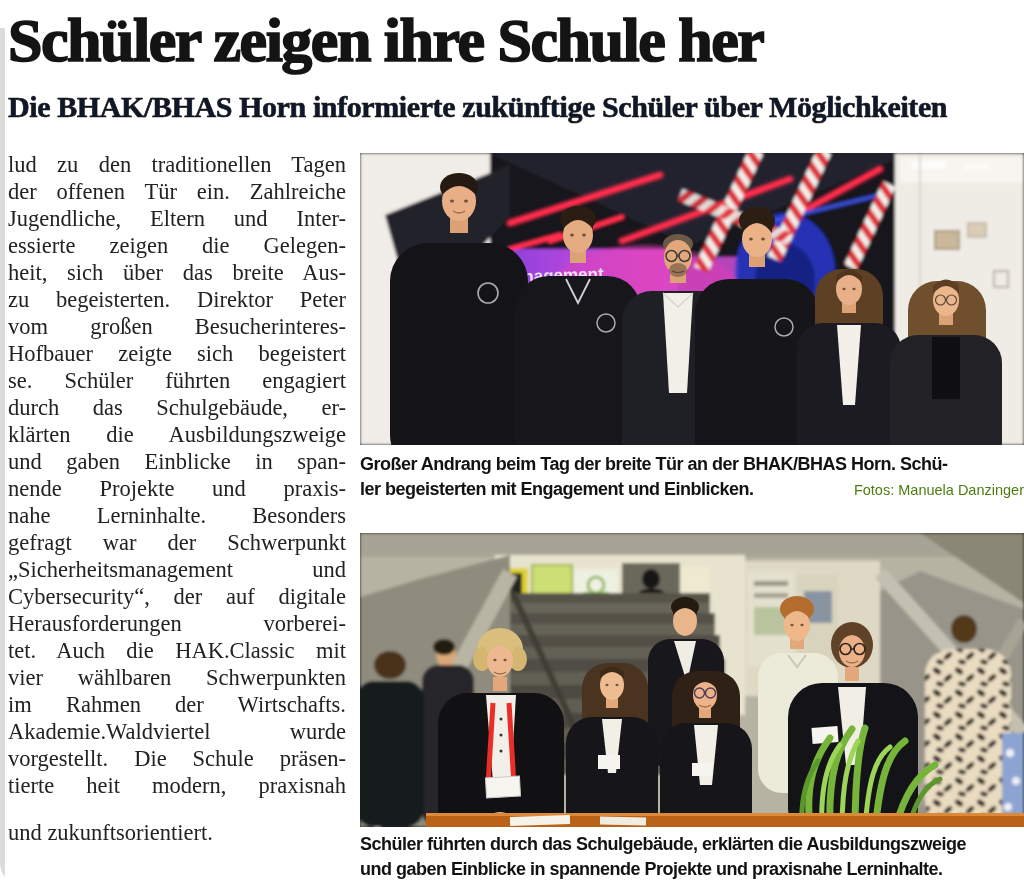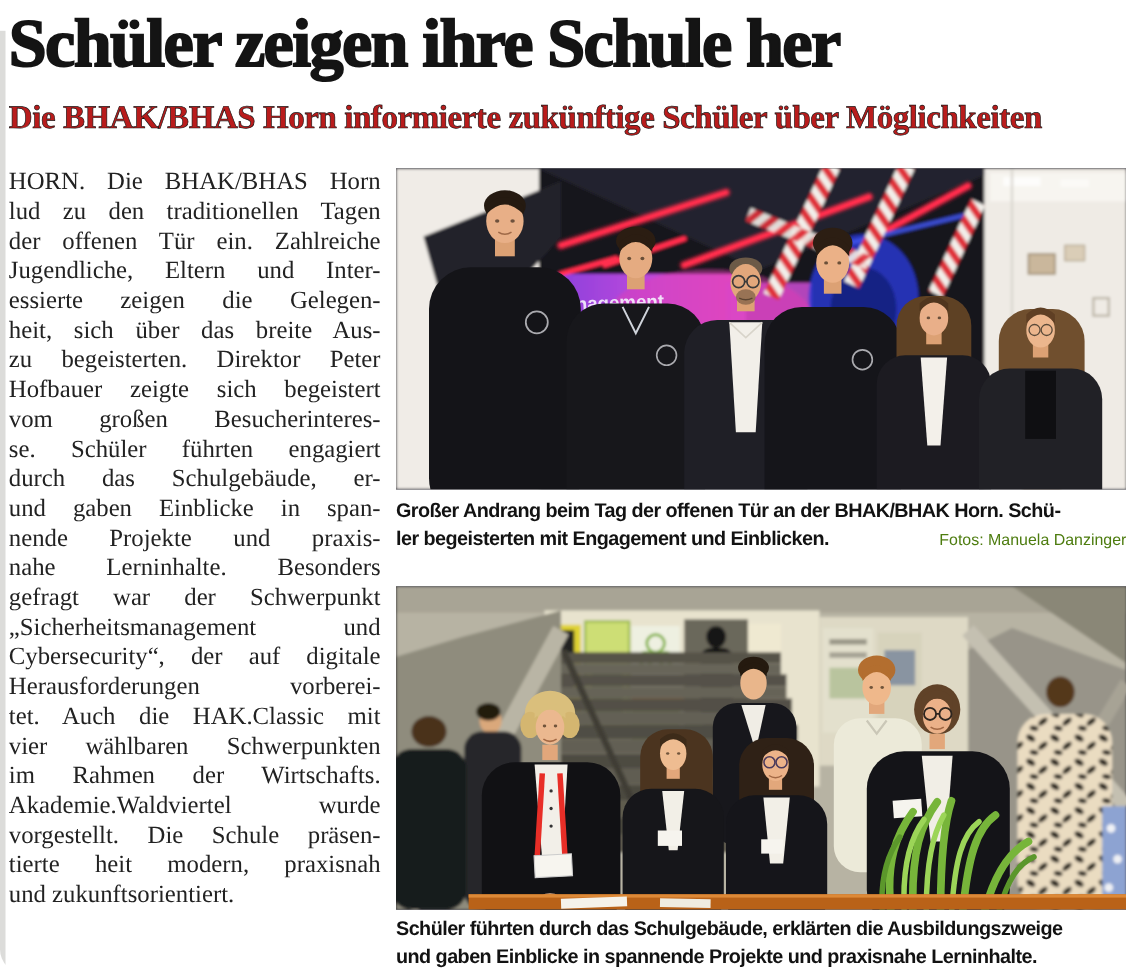--- a/index.html
+++ b/index.html
@@ -4,25 +4,25 @@
 <style>
   html,body{margin:0;padding:0;background:#ffffff;}
   .page{position:relative;width:1024px;height:885px;background:#ffffff;overflow:hidden;
         font-family:"Liberation Serif",serif;color:#1d1d1d;border-radius:22px;}
   .scan-edge{position:absolute;left:0;top:28px;width:5px;height:857px;background:#dcdcda;}
   .headline{position:absolute;left:8px;top:2px;width:1010px;margin:0;
             font-family:"Liberation Serif",serif;font-weight:900;font-size:62px;line-height:76px;
             letter-spacing:-1.5px;color:#141414;-webkit-text-stroke:1.7px #141414;white-space:nowrap;}
   .subheadline{position:absolute;left:8px;top:88px;width:1014px;margin:0;
             font-family:"Liberation Serif",serif;font-weight:700;font-size:30px;line-height:38px;
-            letter-spacing:-0.4px;color:#b91c1c;-webkit-text-stroke:0.6px #161616;white-space:nowrap;}
+            letter-spacing:-0.4px;color:#0f172a;-webkit-text-stroke:0.6px #161616;white-space:nowrap;}
   .body-col{position:absolute;left:8px;top:151px;width:338px;
             font-size:22.5px;line-height:27px;color:#222222;}
   .bl{text-align:justify;text-align-last:justify;height:27px;overflow:hidden;}
-  .bl.last{text-align-last:left;}
+  .bl.last{text-align-last:left;margin-top:20px;}
   .photo{position:absolute;left:360px;width:664px;overflow:hidden;background:#1a1a22;}
   .photo-top{top:153px;height:292px;}
   .photo-bottom{top:533px;height:294px;}
   .photo svg{display:block;filter:blur(0.6px) saturate(1.06);}
   .caption{position:absolute;left:360px;width:664px;
            font-family:"Liberation Sans",sans-serif;font-weight:700;color:#121212;
            font-size:18px;line-height:25px;letter-spacing:-0.5px;}
   .caption-top{top:452px;}
   .caption-bottom{top:832px;}
   .cap-line{white-space:nowrap;overflow:hidden;}
@@ -33,31 +33,31 @@
 <body>
 
 <div class="page">
 
   <div class="scan-edge"></div>
 
   <h1 class="headline">Schüler zeigen ihre Schule her</h1>
   <h2 class="subheadline">Die BHAK/BHAS Horn informierte zukünftige Schüler über Möglichkeiten</h2>
 
   <div class="body-col">
-    <div class="bl">HORN. Die BHAK/BHAS Horn</div>
     <div class="bl">lud zu den traditionellen Tagen</div>
     <div class="bl">der offenen Tür ein. Zahlreiche</div>
     <div class="bl">Jugendliche, Eltern und Inter-</div>
     <div class="bl">essierte zeigen die Gelegen-</div>
     <div class="bl">heit, sich über das breite Aus-</div>
     <div class="bl">zu begeisterten. Direktor Peter</div>
+    <div class="bl">vom großen Besucherinteres-</div>
     <div class="bl">Hofbauer zeigte sich begeistert</div>
-    <div class="bl">vom großen Besucherinteres-</div>
     <div class="bl">se. Schüler führten engagiert</div>
     <div class="bl">durch das Schulgebäude, er-</div>
+    <div class="bl">klärten die Ausbildungszweige</div>
     <div class="bl">und gaben Einblicke in span-</div>
     <div class="bl">nende Projekte und praxis-</div>
     <div class="bl">nahe Lerninhalte. Besonders</div>
     <div class="bl">gefragt war der Schwerpunkt</div>
     <div class="bl">„Sicherheitsmanagement und</div>
     <div class="bl">Cybersecurity“, der auf digitale</div>
     <div class="bl">Herausforderungen vorberei-</div>
     <div class="bl">tet. Auch die HAK.Classic mit</div>
     <div class="bl">vier wählbaren Schwerpunkten</div>
     <div class="bl">im Rahmen der Wirtschafts.</div>
@@ -210,21 +210,21 @@
           <circle cx="580.5" cy="147" r="5" fill="none" stroke="#5a4a3a" stroke-width="1.2"></circle>
           <circle cx="591.5" cy="147" r="5" fill="none" stroke="#5a4a3a" stroke-width="1.2"></circle>
           <rect x="530" y="182" width="112" height="155" rx="28" fill="#212126"></rect>
           <rect x="572" y="184" width="28" height="62" fill="#0f0f12"></rect>
         </g>
       </g>
     </svg>
   </figure>
 
   <figcaption class="caption caption-top">
-    <div class="cap-line">Großer Andrang beim Tag der offenen Tür an der BHAK/BHAK Horn. Schü-</div>
+    <div class="cap-line">Großer Andrang beim Tag der breite Tür an der BHAK/BHAS Horn. Schü-</div>
     <div class="cap-row">
       <span>ler begeisterten mit Engagement und Einblicken.</span>
       <span class="credit">Fotos: Manuela Danzinger</span>
     </div>
   </figcaption>
 
   <figure class="photo photo-bottom" style="margin:0">
     <svg width="664" height="294" viewBox="0 0 664 294">
       <defs>
         <pattern id="dressPat" width="22" height="22" patternUnits="userSpaceOnUse">

